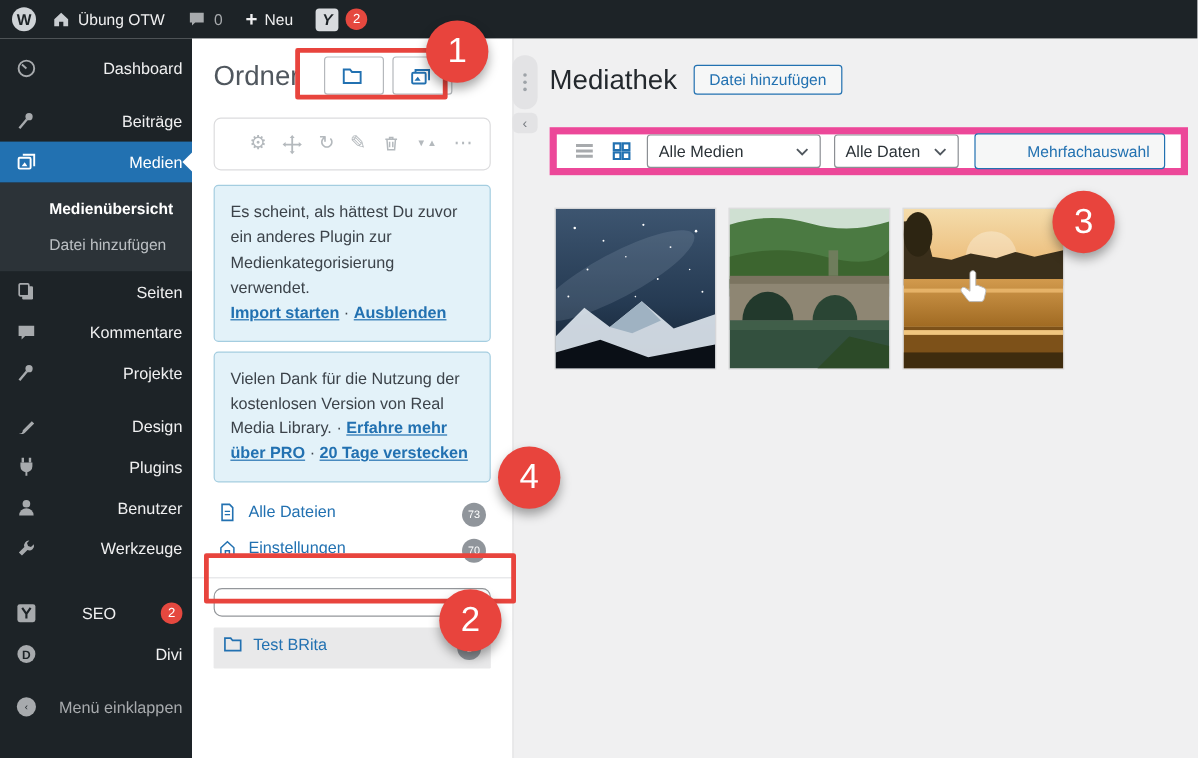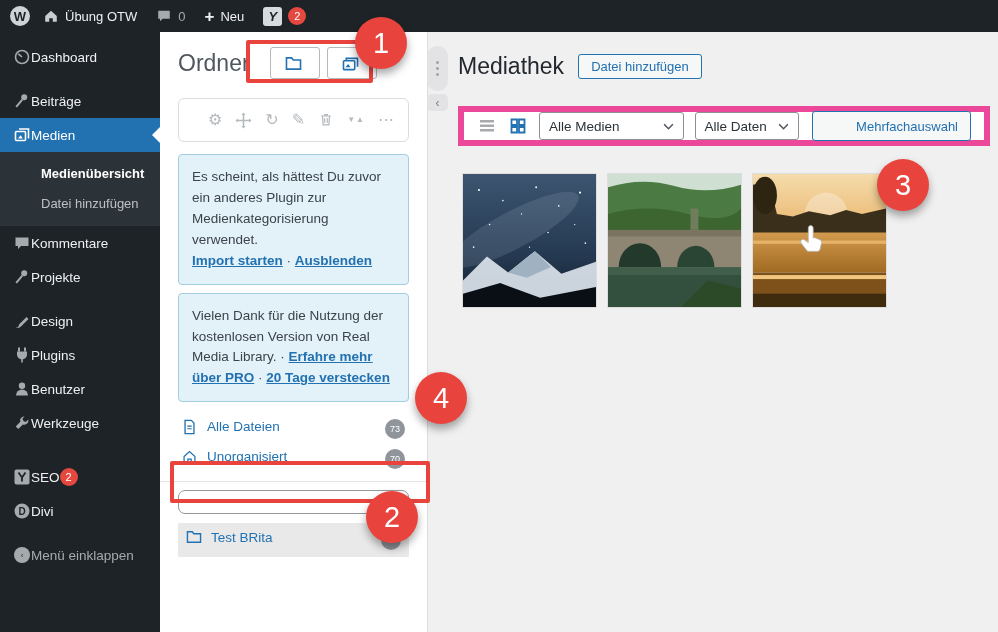--- a/index.html
+++ b/index.html
@@ -15,21 +15,21 @@
   .ab-count { color:#a7aaad; }
   .yoast-box { width:19px; height:19px; border-radius:3px; background:#d8dbde; color:#1d2327;
                font-weight:bold; font-size:13px; display:flex; align-items:center; justify-content:center; font-style:italic; }
   .red-badge { min-width:18px; height:18px; border-radius:50%; background:#e5483f; color:#fff;
                font-size:11px; display:flex; align-items:center; justify-content:center; padding:0 4px; }
   .ab-plus { font-size:17px; font-weight:bold; line-height:1; }
 
   
   .sidebar { position:absolute; left:0; top:32px; width:160px; height:600px; background:#1d2327;
              color:#f0f0f1; font-size:13.5px; padding-top:8px; }
-  .mi { display:flex; align-items:center; padding:8px 8px 8px 13px; height:34px; cursor:pointer; position:relative; }
+  .mi { display:flex; align-items:center; gap:10px; padding:8px 8px 8px 13px; height:34px; cursor:pointer; position:relative;justify-content:space-between; }
   .mi .ic { width:18px; height:18px; color:#a7aaad; flex:0 0 18px; display:flex; align-items:center; justify-content:center; }
   .mi.active { background:#2271b1; color:#fff; }
   .mi.active .ic { color:#fff; }
   .mi.active::after { content:""; position:absolute; right:0; top:50%; margin-top:-8px;
                       border:8px solid transparent; border-right-color:#ffffff; }
   .msep { height:10px; }
   .submenu { background:#2c3338; padding:6px 0 8px; }
   .smi { padding:6px 12px 6px 41px; height:30px; color:#bcc0c4; display:flex; align-items:center; cursor:pointer; font-size:13px; }
   .smi.current { color:#fff; font-weight:bold; }
   .collapse-ic { width:16px; height:16px; border-radius:50%; background:#a7aaad; color:#1d2327;
@@ -164,20 +164,29 @@
     <div class="smi current">
         <span>Medienübersicht</span>
       </div>
     <div class="smi">
         <span>Datei hinzufügen</span>
       </div>
   </div>
   <div class="mi">
     <span class="ic">
         <svg width="18" height="18" viewBox="0 0 18 18">
+          <rect x="5.5" y="4.5" width="9" height="11" rx="1" fill="currentColor"></rect>
+          <rect x="3" y="2.5" width="8" height="10" rx="1" fill="#1d2327" stroke="currentColor" stroke-width="1.4"></rect>
+        </svg>
+      </span>
+    <span>Seiten</span>
+  </div>
+  <div class="mi">
+    <span class="ic">
+        <svg width="18" height="18" viewBox="0 0 18 18">
           <path d="M2.5 3.5h13v8.5H8l-3 3v-3H2.5z" fill="currentColor"></path>
         </svg>
       </span>
     <span>Kommentare</span>
   </div>
   <div class="mi">
     <span class="ic">
         <svg width="18" height="18" viewBox="0 0 18 18">
           <circle cx="11.2" cy="5.2" r="3" fill="currentColor"></circle>
           <path d="M9.3 7.6L3.2 14.8" stroke="currentColor" stroke-width="2"></path>
@@ -318,21 +327,21 @@
       <span>Alle Dateien</span>
       <span class="fbadge">73</span>
     </div>
     <div class="frow">
       <span class="fic">
           <svg width="15" height="15" viewBox="0 0 18 18">
             <path d="M2.5 9L9 3l6.5 6v7h-13z" fill="none" stroke="currentColor" stroke-width="1.5"></path>
             <path d="M7 16v-4h4v4" fill="none" stroke="currentColor" stroke-width="1.5"></path>
           </svg>
         </span>
-      <span>Unorganisiert</span>
+      <span>Einstellungen</span>
       <span class="fbadge">70</span>
     </div>
     <div class="fdivider"></div>
     <div class="fsearch">
       <input type="text" style="">
       <span class="mag"><svg width="14" height="14" viewBox="0 0 18 18">
             <circle cx="7.5" cy="7.5" r="5" fill="none" stroke="currentColor" stroke-width="1.8"></circle>
             <path d="M11.5 11.5L16 16" stroke="currentColor" stroke-width="1.8"></path>
           </svg></span>
     </div>

